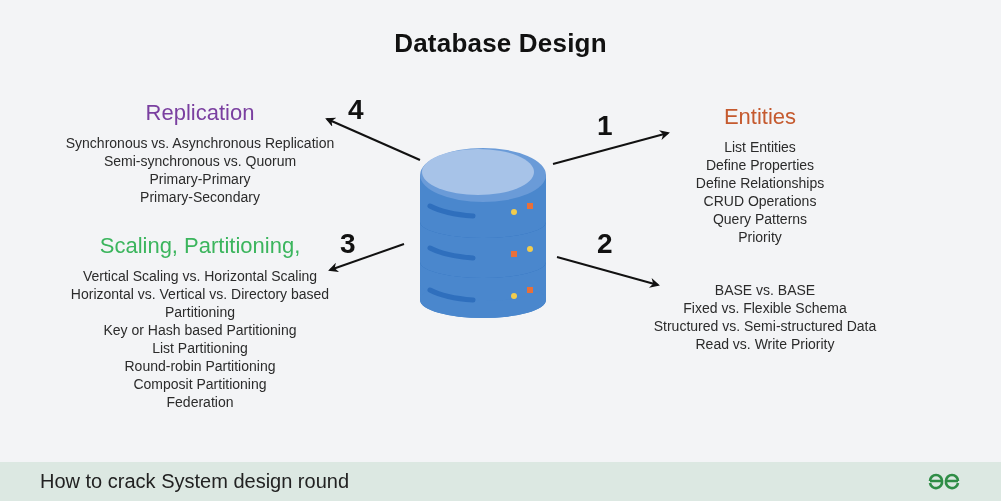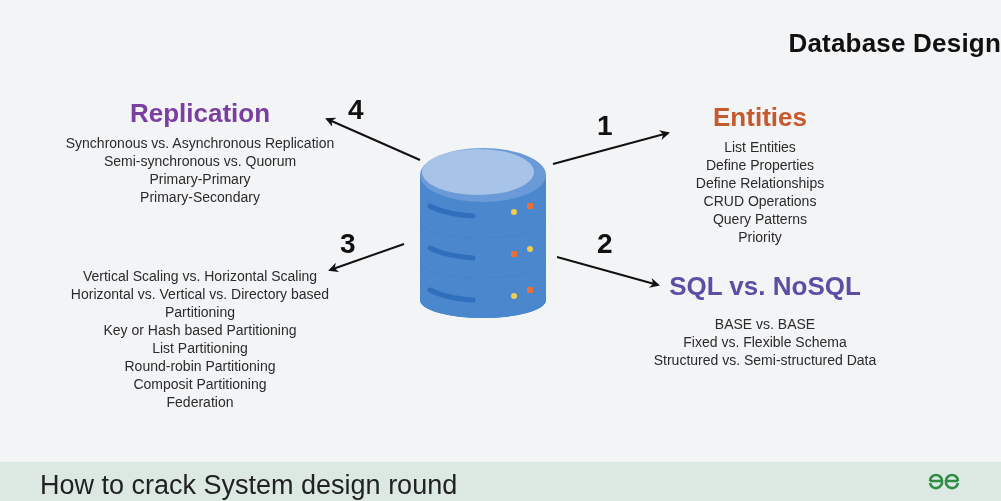--- a/index.html
+++ b/index.html
@@ -1,35 +1,35 @@
 <!DOCTYPE html>
 <html><head>
 <meta charset="utf-8">
 <style>
   html, body { margin:0; padding:0; }
   body { width:1001px; height:501px; background:#f3f4f6; position:relative; overflow:hidden;
          font-family:"Liberation Sans", sans-serif; color:#2a2a2a; }
-  .title { position:absolute; left:0; width:1001px; top:28px; text-align:right;
+  .title { position:absolute; left:0; width:1001px; top:28px; text-align:center;
            font-size:26px; font-weight:bold; color:#111; letter-spacing:0.2px; }
   .block { position:absolute; text-align:center; }
-  .block h2 { margin:0; font-size:26px; font-weight:bold; line-height:26px; }
+  .block h2 { margin:0; font-size:22px; font-weight:normal; line-height:26px; }
   .block ul { list-style:none; margin:8px; padding:0; }
   .block li { font-size:14px; line-height:18px; color:#2b2b2b; }
   #b-repl { left:40px; width:320px; top:100px; }
   #b-repl h2 { color:#7a3fa0; margin-bottom:8px; }
   #b-scal { left:30px; width:340px; top:232px; }
   #b-scal h2 { color:#3bb55d; line-height:27px; margin-bottom:4px; }
   #b-ent { left:640px; width:240px; top:104px; }
   #b-ent h2 { color:#c55a2f; margin-bottom:8px; }
   #b-sql { left:620px; width:290px; top:273px; }
   #b-sql h2 { color:#5c4fa3; margin-bottom:16px; }
   .num { position:absolute; font-size:28px; font-weight:bold; color:#111; }
   svg.overlay { position:absolute; left:0; top:0; }
   .footer { position:absolute; left:0; top:462px; width:1001px; height:39px; background:#dce8e2; }
-  .footer-text { position:absolute; left:40px; top:8px; font-size:27px; color:#222; }
+  .footer-text { position:absolute; left:40px; top:8px; font-size:20px; color:#222; }
   .logo { position:absolute; right:40px; top:9px; }
 </style>
 </head>
 <body>
 
 <div class="title">Database Design</div>
 
 <svg class="overlay" width="1001" height="501">
   <defs>
     <marker id="ah" markerWidth="10" markerHeight="10" refX="8" refY="5" orient="auto" markerUnits="userSpaceOnUse">
@@ -78,21 +78,21 @@
   <ul>
     <li>Synchronous vs. Asynchronous Replication</li>
     <li>Semi-synchronous vs. Quorum</li>
     <li>Primary-Primary</li>
     <li>Primary-Secondary</li>
   </ul>
 </div>
 
 <div class="block" id="b-scal">
   <h2>
-    <br>
+    <span>Scaling, Partitioning,</span><br>
   </h2>
   <ul>
     <li>Vertical Scaling vs. Horizontal Scaling</li>
     <li>Horizontal vs. Vertical vs. Directory based</li>
     <li>Partitioning</li>
     <li>Key or Hash based Partitioning</li>
     <li>List Partitioning</li>
     <li>Round-robin Partitioning</li>
     <li>Composit Partitioning</li>
     <li>Federation</li>
@@ -105,25 +105,25 @@
     <li>List Entities</li>
     <li>Define Properties</li>
     <li>Define Relationships</li>
     <li>CRUD Operations</li>
     <li>Query Patterns</li>
     <li>Priority</li>
   </ul>
 </div>
 
 <div class="block" id="b-sql">
-  <h2>SQL vs. NoSQL</h2>
   <ul>
     <li>BASE vs. BASE</li>
     <li>Fixed vs. Flexible Schema</li>
     <li>Structured vs. Semi-structured Data</li>
+    <li>Read vs. Write Priority</li>
   </ul>
 </div>
 
 <div class="footer">
   <div class="footer-text">How to crack System design round</div>
   <svg class="logo" width="34" height="20" viewBox="0 0 34 20">
     <path d="M3,10 A6,6 0 1 1 15,10 L3,10 M15,10 A6,6 0 0 1 3,12" fill="none" stroke="#2f8d46" stroke-width="2.6"></path>
     <path d="M31,10 A6,6 0 1 0 19,10 L31,10 M19,10 A6,6 0 0 0 31,12" fill="none" stroke="#2f8d46" stroke-width="2.6"></path>
   </svg>
 </div>

